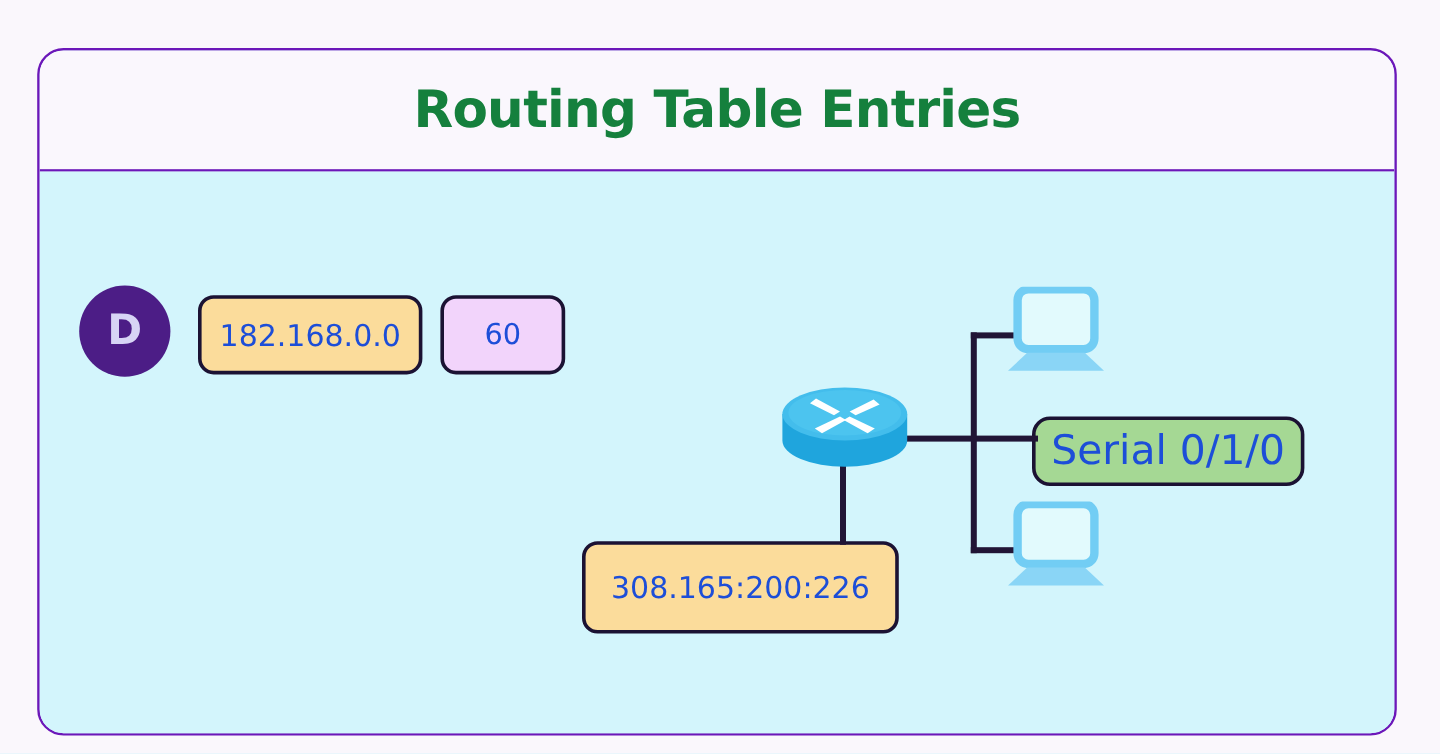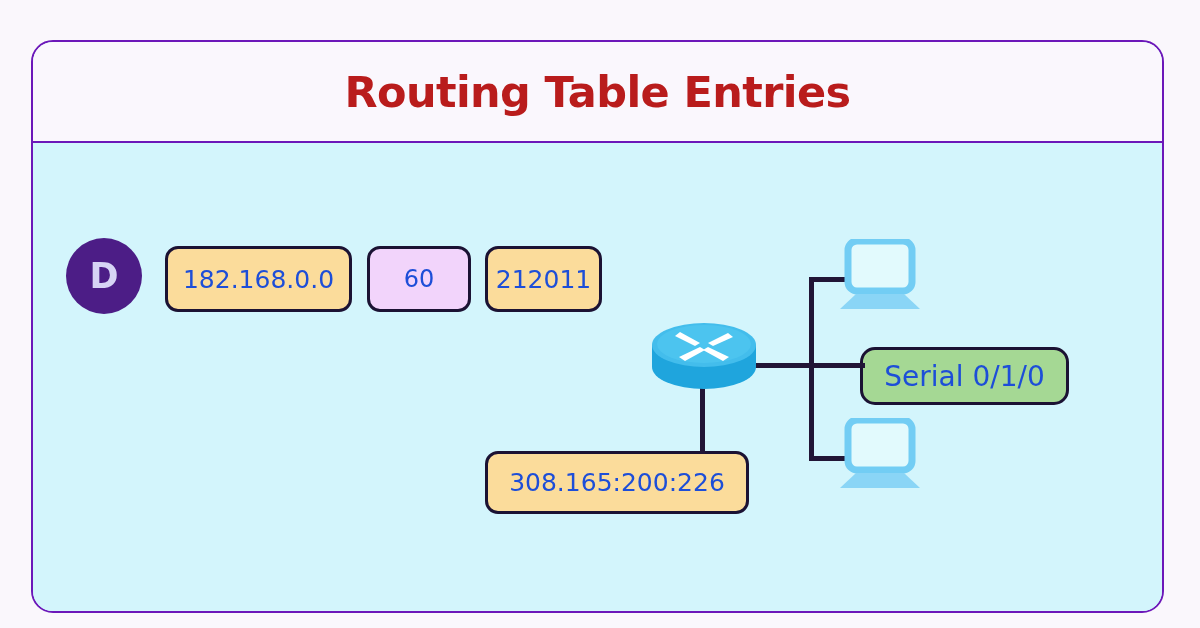--- a/index.html
+++ b/index.html
@@ -41,21 +41,21 @@
     display: flex;
     align-items: center;
     justify-content: center;
   }
 
   #title {
     font-family: "DejaVu Sans", sans-serif;
     font-size: 43px;
     font-weight: 700;
     letter-spacing: -0.6px;
-    color: #b91c1c;
+    color: #15803d;
     white-space: nowrap;
   }
 
   
   #body-area {
     position: absolute;
     left: 0;
     top: 101px;
     width: 100%;
     height: 472px;
@@ -105,30 +105,30 @@
   .chip.green  { background: #a5d894; }
 
   #chip-network { left: 132px; top: 103px; width: 187px; }
   #chip-metric  { left: 334px; top: 103px; width: 104px; font-size: 24px; }
   #chip-ad      { left: 452px; top: 103px; width: 117px; }
 
   #chip-nexthop {
     left: 452px;
     top: 308px;
     width: 264px;
-    height: 63px;
+    height: 77px;
     font-size: 25px;
   }
 
   #chip-serial {
     left: 827px;
     top: 204px;
-    width: 209px;
+    width: 227px;
     height: 58px;
-    font-size: 28px;
+    font-size: 34px;
     border-radius: 15px;
   }
 
   
   .line {
     position: absolute;
     background: #211536;
   }
 
   
@@ -172,21 +172,20 @@
   <div id="body-area">
 
     <div id="code-badge">
       <span class="glyph">D</span>
     </div>
 
     <div id="chip-network" class="chip orange">182.168.0.0</div>
 
     <div id="chip-metric" class="chip lilac">60</div>
 
-    <div id="chip-ad" class="chip orange">212011</div>
 
     <div id="chip-nexthop" class="chip orange">308.165:200:226</div>
 
     <div id="chip-serial" class="chip green">Serial 0/1/0</div>
 
     <div id="line-router-down" class="line"></div>
     <div id="line-trunk" class="line"></div>
     <div id="line-bus" class="line"></div>
     <div id="line-stub-top" class="line"></div>
     <div id="line-stub-bottom" class="line"></div>

